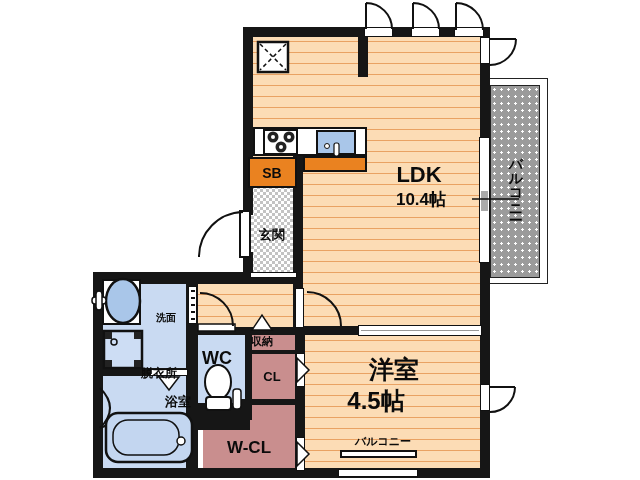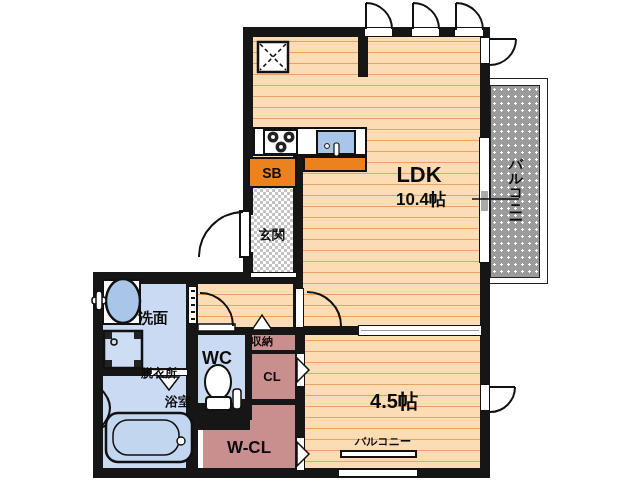--- a/index.html
+++ b/index.html
@@ -182,25 +182,26 @@
       <ellipse cx="218" cy="382" rx="13" ry="17" fill="#fff" stroke="#111" stroke-width="2"></ellipse>
       <rect x="206" y="397" width="25" height="13" rx="3" fill="#fff" stroke="#111" stroke-width="2"></rect>
       <rect x="233" y="389" width="8" height="20" rx="3" fill="#fff" stroke="#111" stroke-width="1.5"></rect>
     </g>
 
     <line x1="472" y1="199" x2="519" y2="199" stroke="#111" stroke-width="1.5"></line>
   </svg>
 
   <div class="abs lbl" style="left:419px;top:175px;font-size:22px;">LDK</div>
   <div class="abs lbl" style="left:421px;top:200px;font-size:17px;">10.4帖</div>
-  <div class="abs lbl" style="left:394px;top:401px;font-size:20px;">4.5帖</div>
+  <div class="abs lbl" style="left:394px;top:369px;font-size:25px;">洋室</div>
+  <div class="abs lbl" style="left:376px;top:401px;font-size:24px;">4.5帖</div>
   <div class="abs lbl vert" style="left:516px;top:180px;font-size:14px;font-weight:bold;">バルコニー</div>
   <div class="abs lbl" style="left:272px;top:235px;font-size:13px;">玄関</div>
   <div class="abs lbl" style="left:272px;top:173px;font-size:14px;">SB</div>
-  <div class="abs lbl" style="left:153px;top:318px;font-size:15px;">洗面</div>
+  <div class="abs lbl" style="left:166px;top:318px;font-size:10px;">洗面</div>
   <div class="abs lbl" style="left:159px;top:333px;font-size:12px;margin-top:40px;">脱衣所</div>
   <div class="abs lbl" style="left:217px;top:358px;font-size:18px;">WC</div>
   <div class="abs lbl" style="left:178px;top:402px;font-size:13px;">浴室</div>
   <div class="abs lbl" style="left:262px;top:342px;font-size:11px;">収納</div>
   <div class="abs lbl" style="left:272px;top:377px;font-size:13px;">CL</div>
   <div class="abs lbl" style="left:249px;top:448px;font-size:17px;">W-CL</div>
   <div class="abs lbl" style="left:383px;top:442px;font-size:11px;">バルコニー</div>
 
 </div>
 

